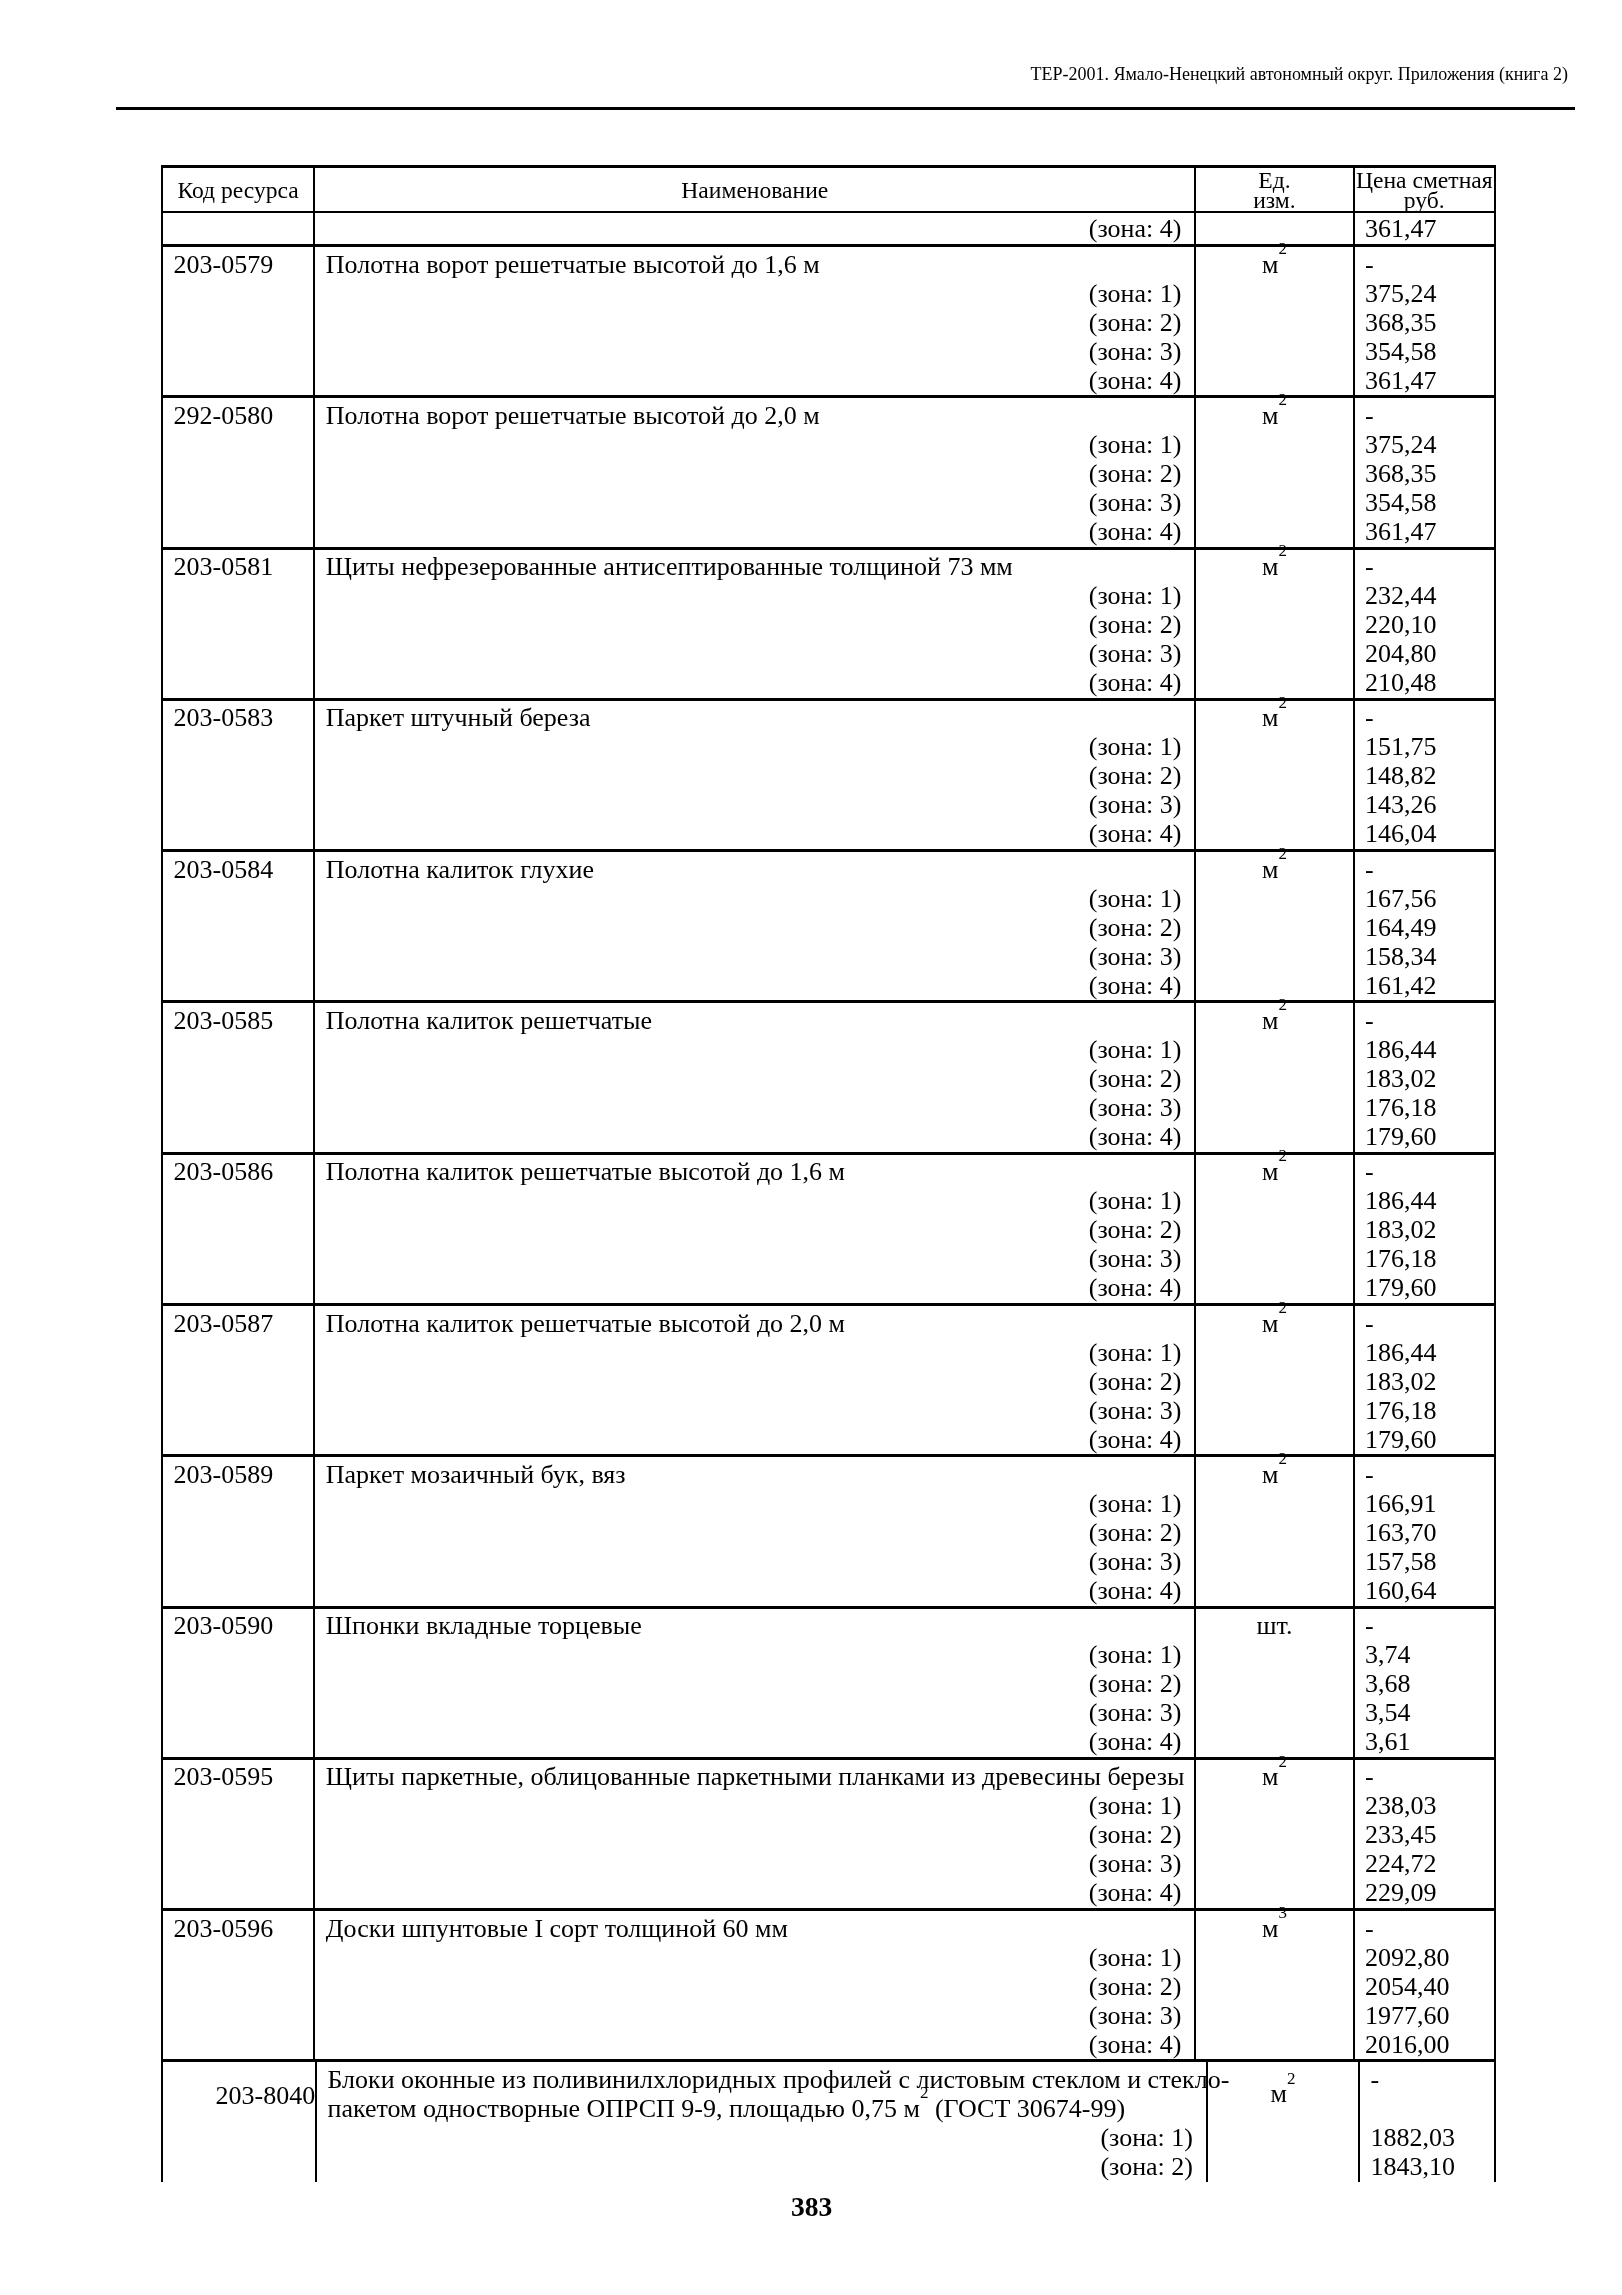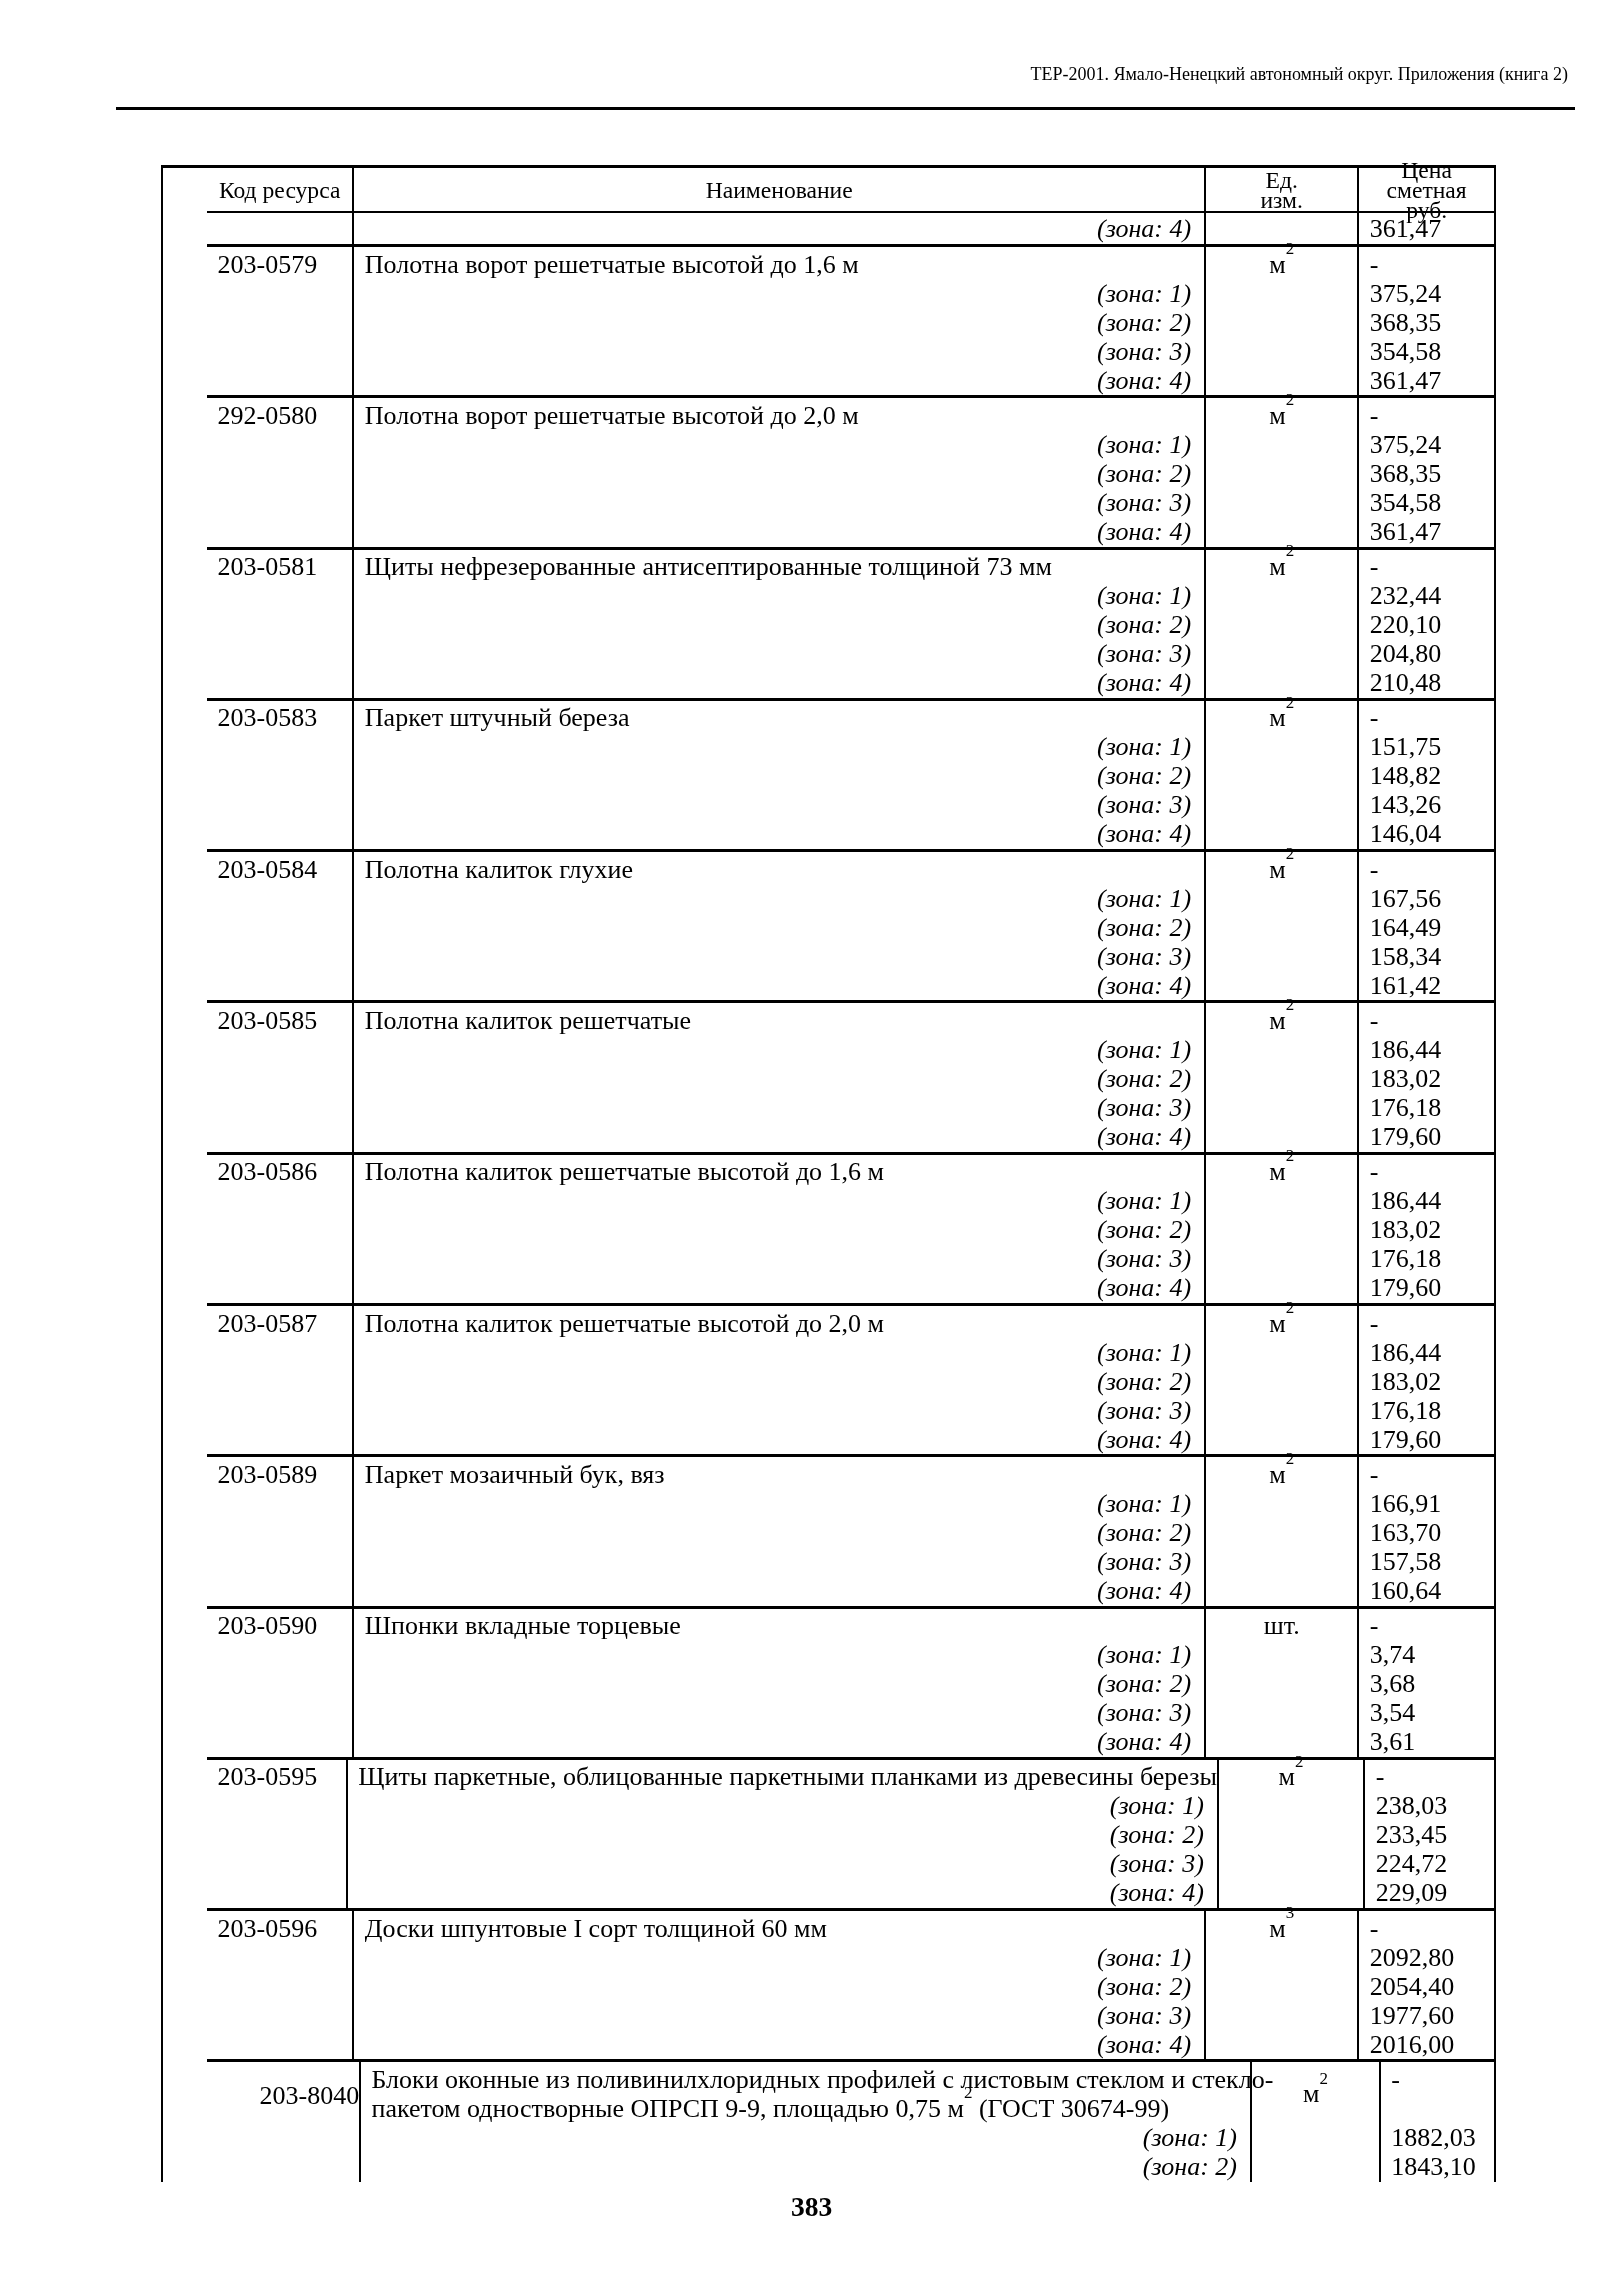--- a/index.html
+++ b/index.html
@@ -10,40 +10,40 @@
   }
   .doc-title{
     position:absolute;top:64px;right:55px;
     font-size:18px;white-space:nowrap;
   }
   .header-rule{
     position:absolute;top:107px;left:116px;width:1459px;height:3.3px;background:#000;
   }
   .price-table{
     position:absolute;left:161px;top:165px;width:1335px;box-sizing:border-box;
-    border-left:2px solid #000;border-right:2px solid #000;border-top:3.9px solid #000;padding-left:44px;
+    border-left:2px solid #000;border-right:2px solid #000;border-top:3.9px solid #000;
   }
   .row{display:flex;}
   .c{box-sizing:border-box;}
   .c1{width:154px;border-right:2px solid #000;}
   .c2{width:891px;border-right:2px solid #000;}
   .c3{width:160px;border-right:2px solid #000;}
   .c4{width:141px;}
   .thead{height:43px;border-bottom:2px solid #000;}
   .hc{display:flex;align-items:center;justify-content:center;text-align:center;
       font-size:23.6px;line-height:20px;}
   .carry{height:31px;}
   .carry .line{height:31px;line-height:31px;}
   .entry{border-top:3.3px solid #000;}
   .entry .c{padding-top:2.6px;padding-bottom:0.7px;}
   .line{height:29px;line-height:29px;font-size:26px;white-space:nowrap;overflow:visible;}
   .code{padding-left:10.5px;}
   .code-mid{padding-top:15.7px;margin-left:42px;}
   .name{padding-left:10.5px;}
-  .zone{text-align:right;padding-right:13px;font-style:italic;}
+  .zone{text-align:right;padding-right:13px;}
   .price{padding-left:10.5px;}
   .unit{text-align:center;}
   .unit-mid{padding-top:14.4px;}
   .sup{font-size:17px;position:relative;top:-9.2px;line-height:0;}
   .page-number{
     position:absolute;top:2191px;left:0;width:1623px;text-align:center;font-size:27.5px;font-weight:bold;
   }
 </style>
 </head>
 <body>

